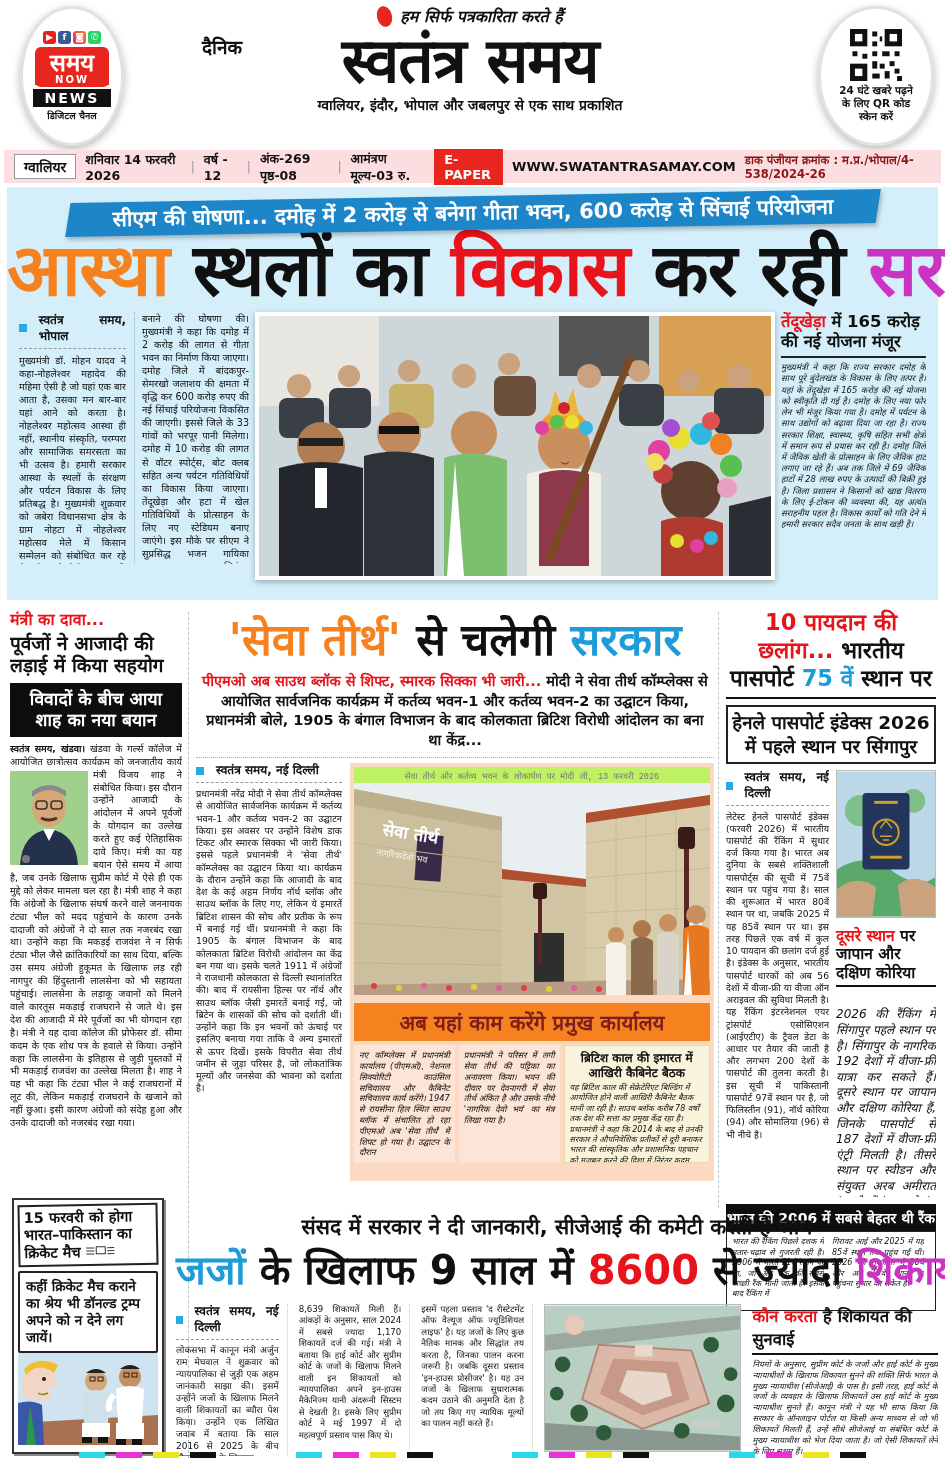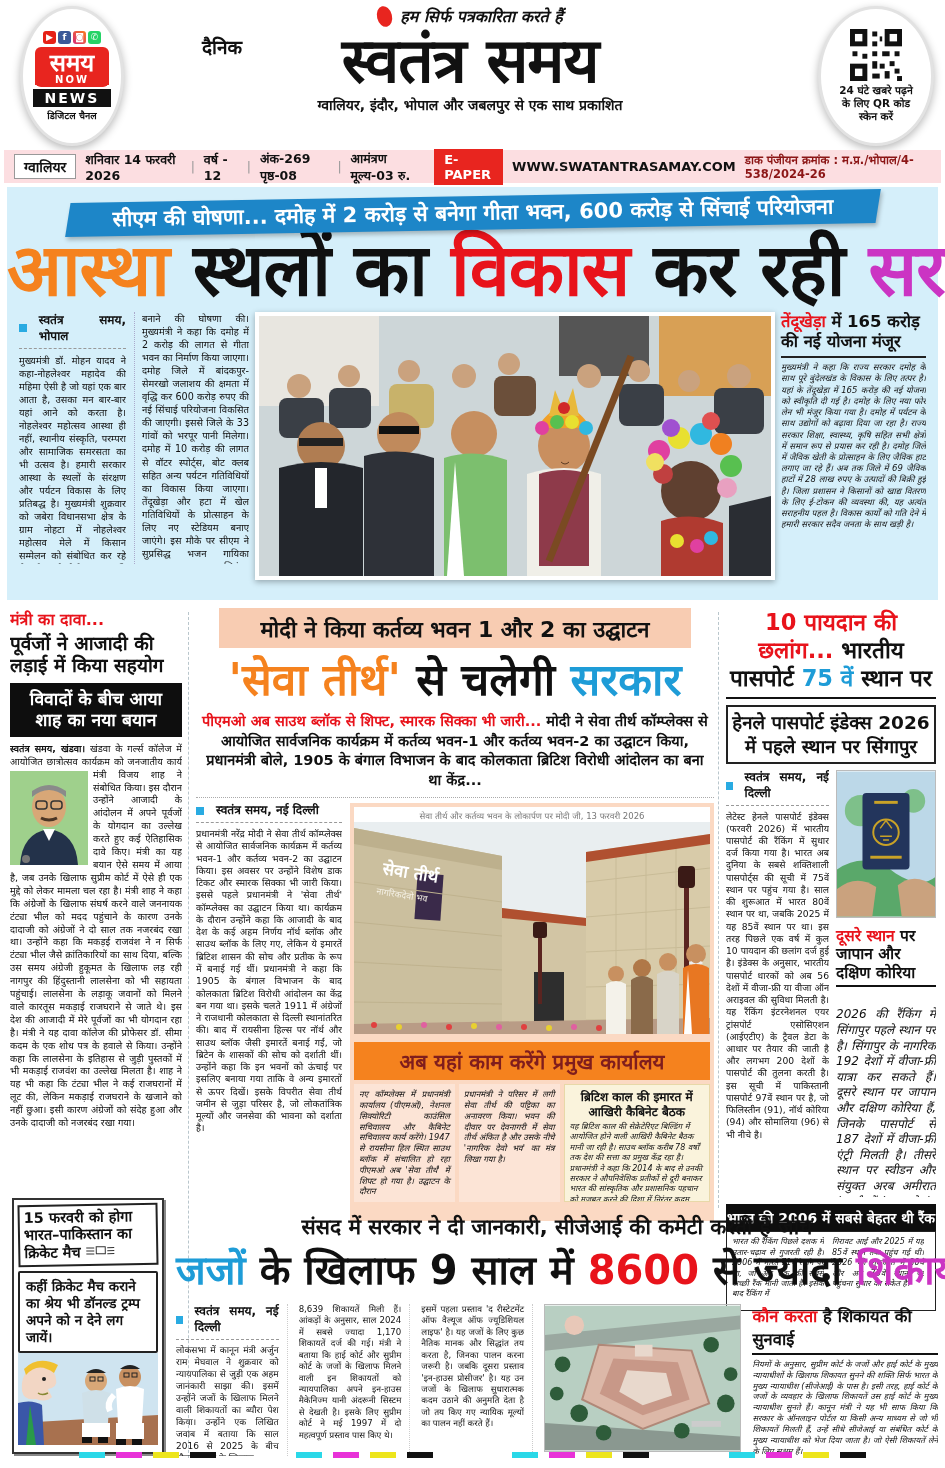--- a/index.html
+++ b/index.html
@@ -83,21 +83,21 @@
   
   #mid-center{left:196px;top:608px;width:518px;}
   .seva-banner{background:#f8ccb2;width:472px;margin:0 auto;text-align:center;
                font-size:22px;font-weight:800;padding:5px 0;}
   .seva-head{text-align:center;font-size:44px;font-weight:900;white-space:nowrap;line-height:56px;margin-top:4px;}
   .seva-sub{font-size:14.5px;font-weight:700;text-align:center;line-height:1.35;margin-top:4px;padding:0 6px;}
   .dotrule{border-top:1px dotted #aaa;margin:7px 0 5px;}
   .seva-row{display:flex;gap:8px;}
   .seva-txt{width:146px;font-size:9.3px;line-height:1.32;height:418px;}
   .seva-media{width:364px;background:#fbd9c3;padding:4px;box-sizing:border-box;}
-  .seva-photo-cap{background:#ffffff;color:#777;font-size:8.5px;text-align:center;padding:3px 4px 1px;}
+  .seva-photo-cap{background:#bef264;color:#777;font-size:8.5px;text-align:center;padding:3px 4px 1px;font-family:Liberation Mono, monospace;}
   .orange-bar{background:#f5821e;color:#7f1d1d;font-weight:800;font-size:20.5px;text-align:center;
               padding:5px 0;margin-top:4px;}
   .info-row{display:flex;gap:4px;margin-top:4px;height:118px;}
   .info-box{background:#fce4d6;padding:5px;font-size:8.3px;font-style:italic;line-height:1.3;width:100px;}
   .info-box3{background:#faf3dc;border:1px solid #e8d8a8;width:148px;padding:5px;font-size:8px;
              font-style:italic;line-height:1.3;}
   .info-box3 b{display:block;font-style:normal;font-size:12px;text-align:center;line-height:1.2;margin-bottom:3px;}
   
   #mid-right{left:726px;top:608px;width:210px;}
   .pp-head{font-size:22.5px;font-weight:800;text-align:center;line-height:1.25;
@@ -373,21 +373,20 @@
       <rect x="114" y="20" width="5" height="4" fill="none" stroke="#222"></rect>
     <path d="M98 36 Q112 30 126 36 L124 70 L100 70 Z" fill="#fff"></path>
     <path d="M96 42 Q88 50 92 58" stroke="#fff" stroke-width="6" fill="none"></path>
     <rect x="98" y="70" width="28" height="16" fill="#fff"></rect>
     <rect x="98" y="86" width="10" height="6" fill="#111"></rect>
       <rect x="114" y="86" width="10" height="6" fill="#111"></rect>
   </svg>
 </div>
 
 <div id="mid-center" class="abs">
-  <div class="seva-banner">मोदी ने किया कर्तव्य भवन 1 और 2 का उद्घाटन</div>
   <div class="seva-head">
     <span class="c-orange">'सेवा तीर्थ'</span><span class="c-blk"> से चलेगी </span><span class="c-blue">सरकार</span>
   </div>
   <div class="seva-sub">
     <span class="c-red">पीएमओ अब साउथ ब्लॉक से शिफ्ट, स्मारक सिक्का भी जारी...</span><span> मोदी ने सेवा तीर्थ कॉम्प्लेक्स से आयोजित सार्वजनिक कार्यक्रम में कर्तव्य भवन-1 और कर्तव्य भवन-2 का उद्घाटन किया, प्रधानमंत्री बोले, 1905 के बंगाल विभाजन के बाद कोलकाता ब्रिटिश विरोधी आंदोलन का बना था केंद्र...</span>
   </div>
   <div class="dotrule"></div>
   <div class="seva-row">
     <div class="seva-txt ov jus">
       <div class="byline">

